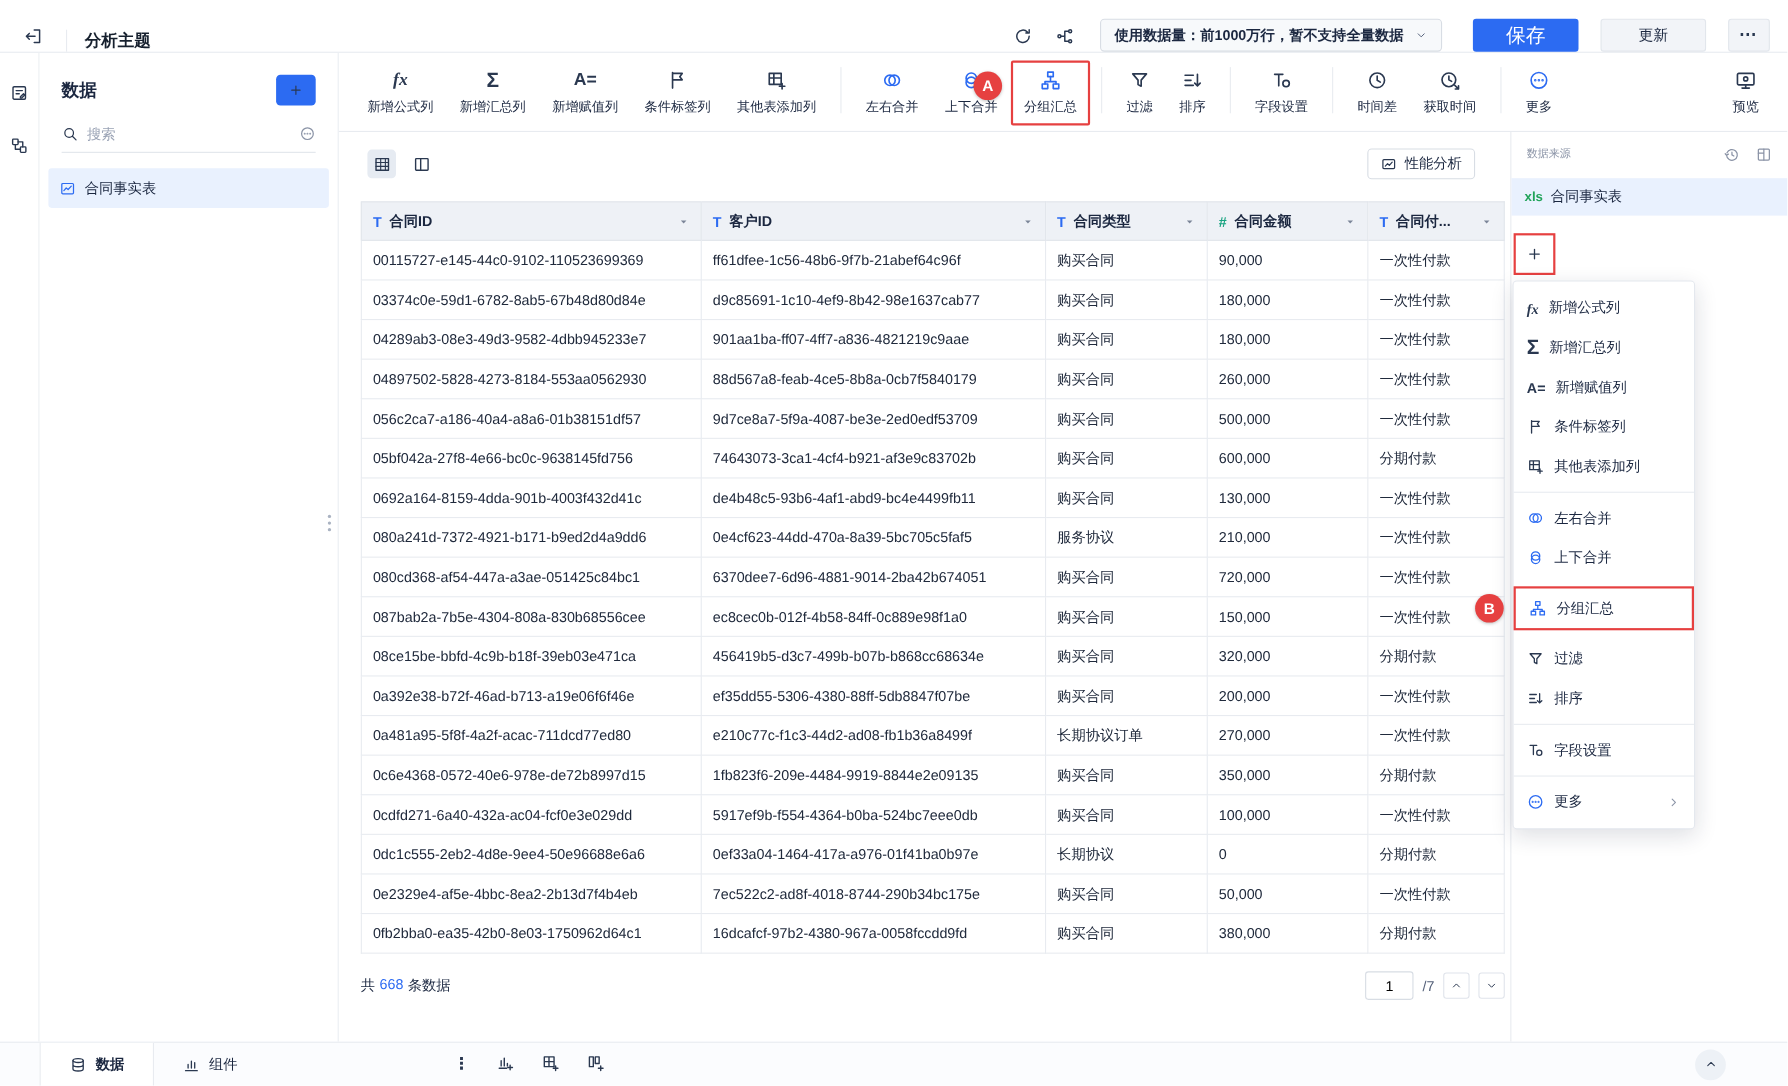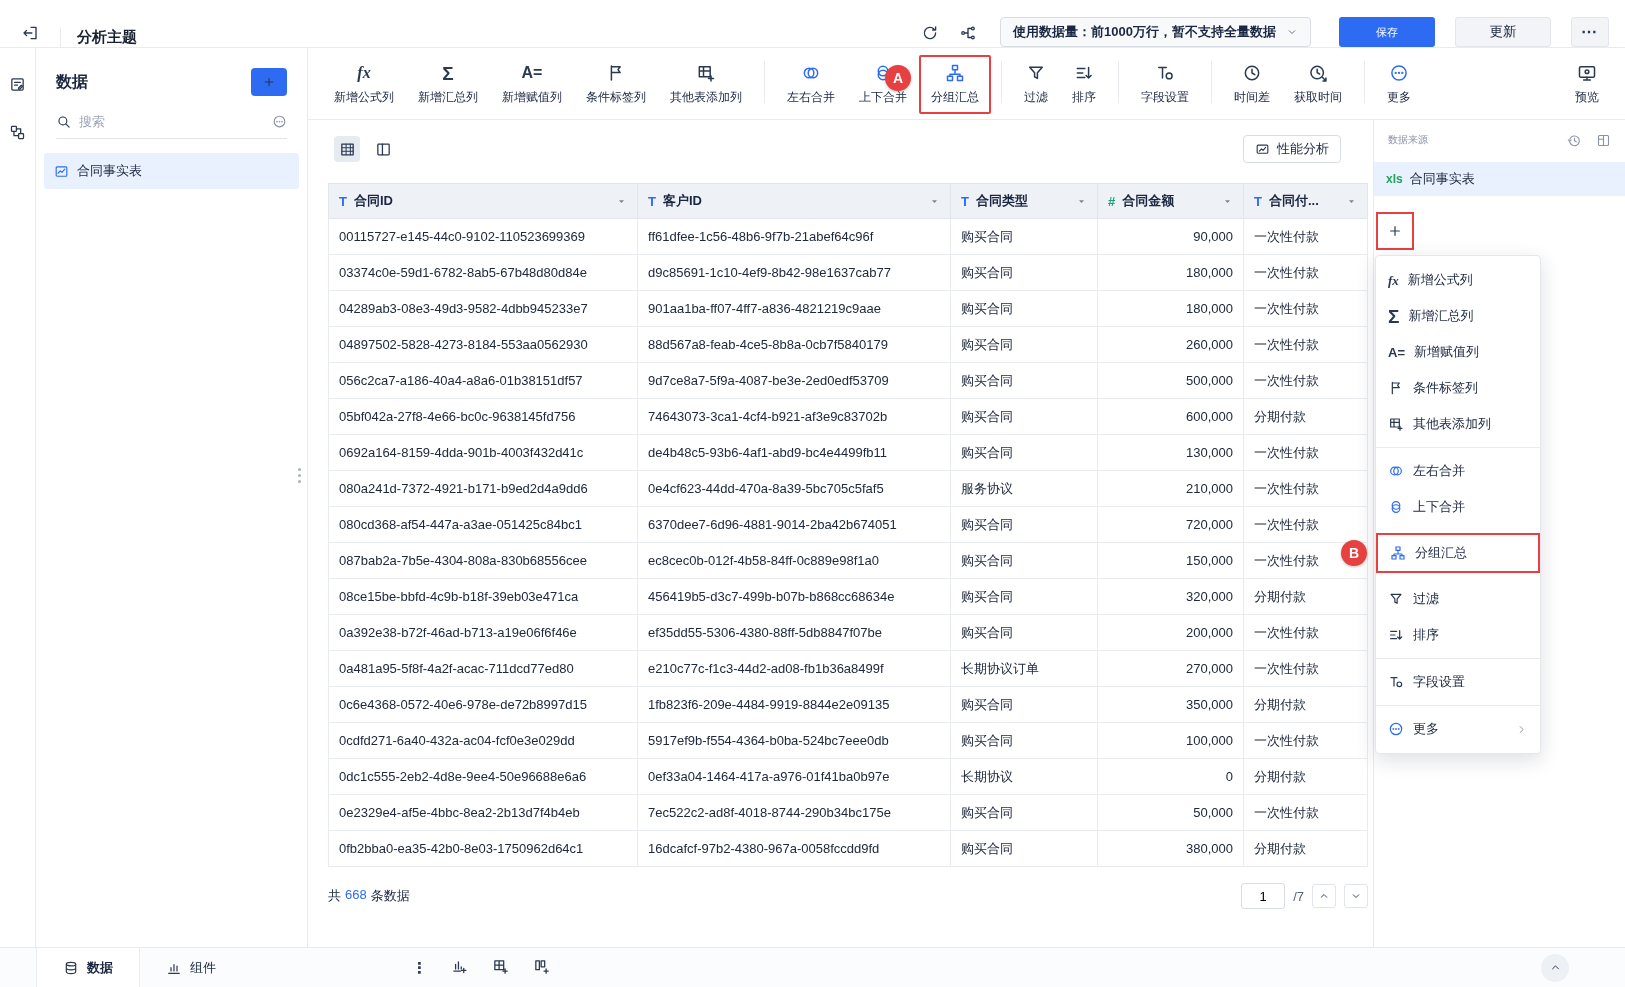--- a/index.html
+++ b/index.html
@@ -18,21 +18,21 @@
 
   
   .topbar{position:absolute;left:0;top:0;width:100%;height:48px;background:#fff;z-index:10;
           display:flex;align-items:flex-end;padding:0 16px;gap:10px;border-bottom:1px solid var(--line)}
   .icon-btn{width:28px;height:28px;display:flex;align-items:center;justify-content:center;cursor:pointer;color:#2a3850}
   .vdiv{width:1px;height:20px;background:var(--line);margin:0 6px}
   .tb-title{font-size:15px;font-weight:700;color:#16202e}
   .limit-select{height:30px;border:1px solid #d8dde4;border-radius:4px;background:#f7f9fb;display:flex;align-items:center;
                 gap:10px;padding:0 12px;font-size:13px;font-weight:600;cursor:pointer;margin:0 8px}
   .limit-select .chev svg{width:12px;height:12px;color:#55617a}
-  .btn-primary{width:96px;height:30px;background:var(--blue);color:#fff;border:none;border-radius:3px;font-size:11px;cursor:pointer;margin-left:10px}
+  .btn-primary{width:96px;height:30px;background:var(--blue);color:#fff;border:none;border-radius:3px;font-size:18px;cursor:pointer;margin-left:10px}
   .btn-secondary{width:96px;height:30px;background:#f2f4f8;color:#1b2740;border:1px solid #e2e6ec;border-radius:3px;font-size:13.5px;cursor:pointer;margin-left:10px}
   .btn-more{width:38px;height:30px;background:#f2f4f8;border:1px solid #e2e6ec;border-radius:3px;cursor:pointer;margin-left:10px;
             display:flex;align-items:center;justify-content:center;color:#1b2740}
 
   
   .lstrip{position:absolute;left:0;top:48px;width:36px;bottom:40px;border-right:1px solid var(--line);
           display:flex;flex-direction:column;align-items:center;padding-top:24px;gap:24px;background:#fff}
   .strip-btn{width:24px;height:24px;display:flex;align-items:center;justify-content:center;color:#55617a;cursor:pointer}
   .strip-btn svg{width:17px;height:17px}
   .sidebar{position:absolute;left:36px;top:48px;width:272px;bottom:40px;border-right:1px solid var(--line);background:#fff}
@@ -77,21 +77,21 @@
   .th:first-child{border-left:1px solid #e2e6ec}
   .fld{font-weight:700;font-size:13px;margin-right:7px}
   .fld.txt{color:var(--blue)} .fld.num{color:var(--green)}
   .th-name{white-space:nowrap;overflow:hidden;text-overflow:ellipsis}
   .caret{margin-left:auto;color:#7b8598;display:flex;padding-left:4px}
   .caret svg{width:11px;height:11px}
   .tr{display:flex}
   .td{height:36px;line-height:35px;padding:0 10px;font-size:13px;color:#202a3c;border-right:1px solid var(--line);
       border-bottom:1px solid var(--line);white-space:nowrap;overflow:hidden}
   .tr .td:first-child{border-left:1px solid var(--line)}
-  .td.num{text-align:right}
+  .td.num{}
   .c0{width:310px}.c1{width:313px}.c2{width:147px}.c3{width:146px}.c4{width:124px}
   .content-footer{position:absolute;left:20px;width:1040px;top:763px;display:flex;align-items:center;justify-content:space-between}
   .stats{display:flex;gap:4px;font-size:13px}
   .blue{color:var(--blue)}
   .pager{display:flex;align-items:center;gap:8px}
   .page-input{width:44px;height:26px;border:1px solid #d8dde4;border-radius:3px;text-align:center;font-size:13px;outline:none}
   .page-total{color:#55617a}
   .pg-btn{width:24px;height:24px;border:1px solid #e0e4eb;background:#fff;border-radius:3px;display:flex;align-items:center;justify-content:center;color:#44506a;cursor:pointer}
   .pg-btn.disabled{color:#c2c9d6}
   .pg-btn svg{width:12px;height:12px}

